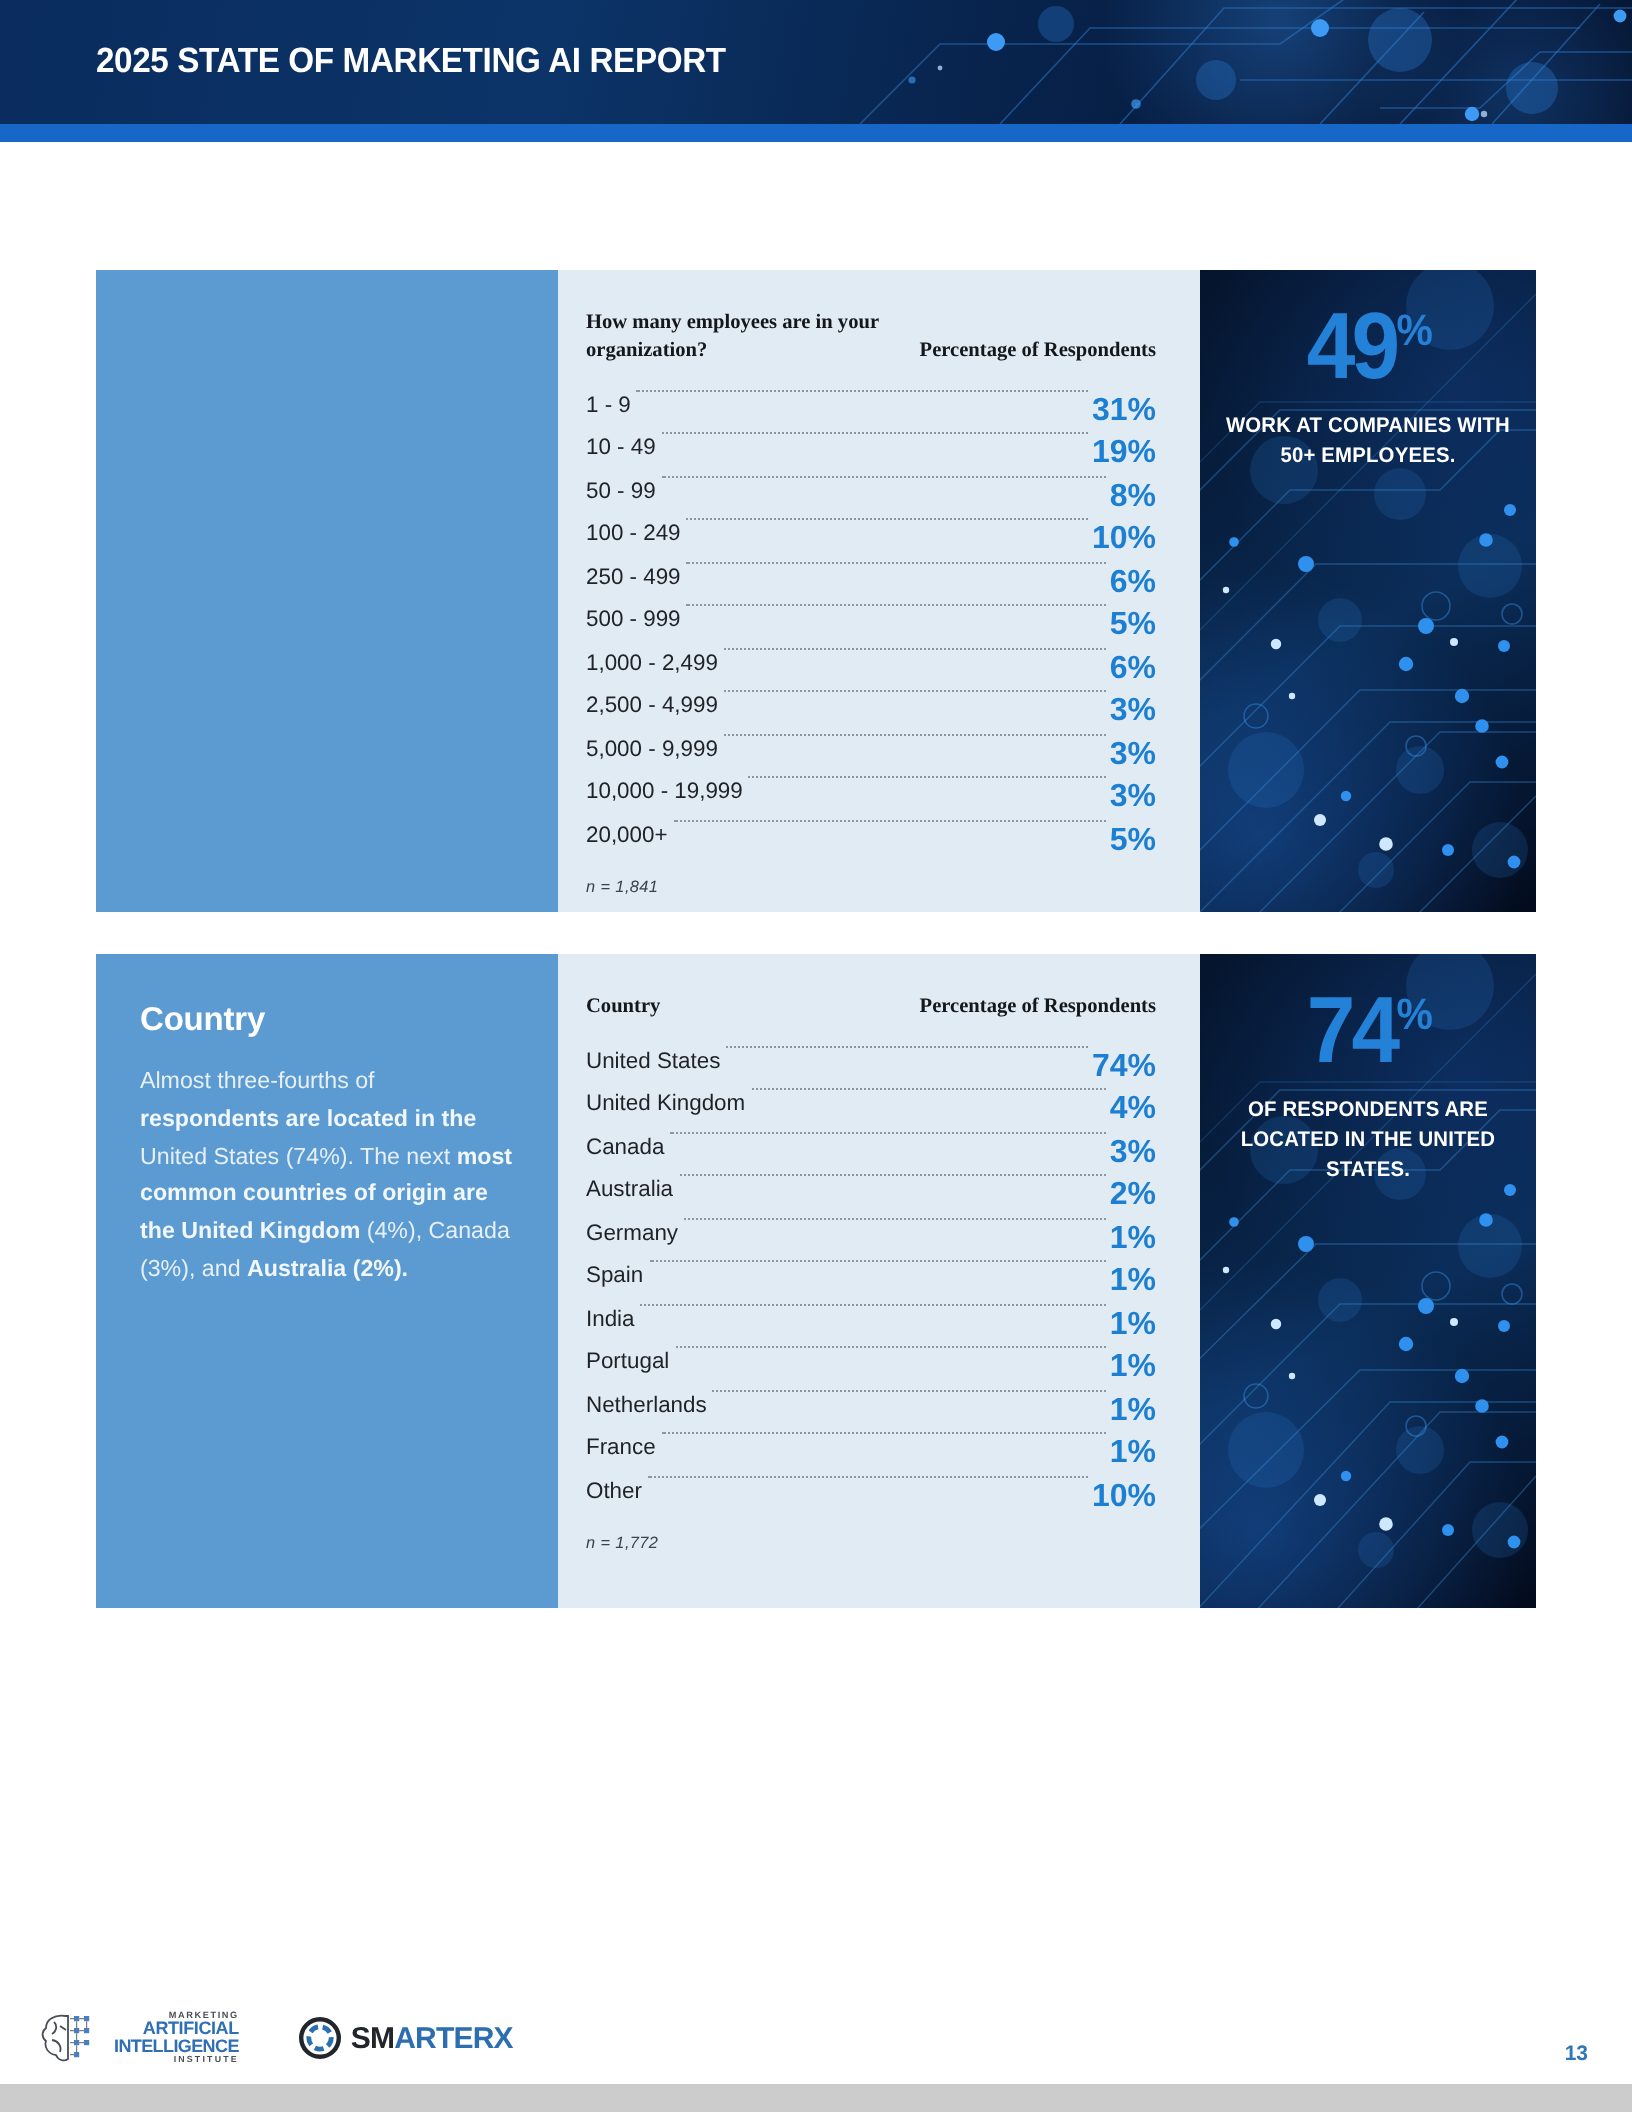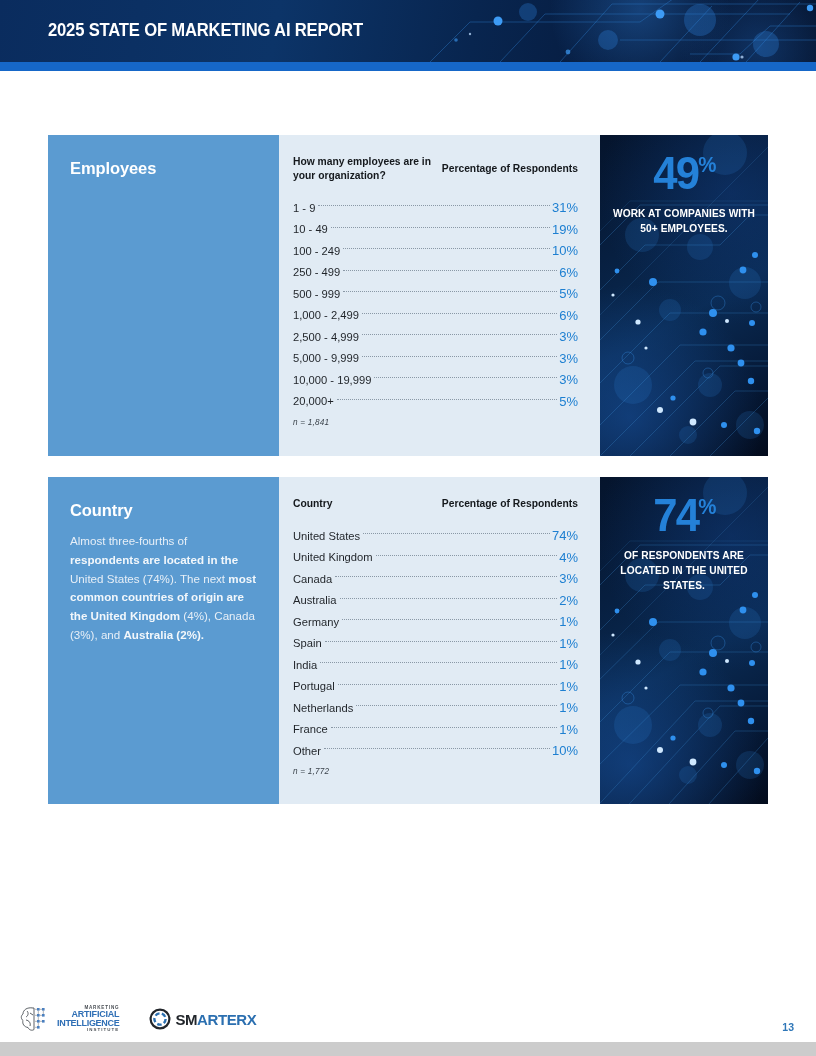--- a/index.html
+++ b/index.html
@@ -48,46 +48,47 @@
     color:#f2f7fb;
   }
   .card-blue p .lt { font-weight:normal; color:#e7eff7; }
 
   .card-table {
     background:#e1ebf4;
     padding:20px 22px 0 14px;
     position:relative;
   }
   .tbl-head {
-    display:flex; justify-content:space-between; align-items:center;
+    display:flex; justify-content:space-between; align-items:flex-end;
     margin-bottom:14px;
+    font-family:Liberation Serif, serif;
   }
   .tbl-head .q {
     font-size:10.3px; font-weight:bold; color:#14181c; line-height:1.35;
     max-width:165px;
   }
   .tbl-head .pct {
     font-size:10.3px; font-weight:bold; color:#14181c; line-height:1.35;
     text-align:right; white-space:nowrap;
   }
   .rows { }
   .row {
-    display:flex; align-items:center;
+    display:flex; align-items:flex-start;
     font-size:11.2px; color:#1f2328;
     height:21.5px;
   }
   .row .lbl { white-space:nowrap; }
   .row .dots {
     flex:1 1 auto; margin:0 2px 0 3px;
     border-bottom:1.4px dotted #8a98a6;
     position:relative; top:-2px;
     min-width:8px;
   }
   .row .val {
-    color:#1d7fd1; font-weight:normal; font-size:13px; white-space:nowrap;
+    color:#1d7fd1; font-weight:bold; font-size:16px; white-space:nowrap;
   }
   .nnote {
     font-size:8.2px; font-style:italic; color:#3a424a;
     margin-top:6px; letter-spacing:0.2px;
   }
 
   
   .card-dark {
     position:relative; overflow:hidden;
     background:
@@ -170,38 +171,42 @@
         </g>
       </svg>
     </div>
     <div class="header-title">2025 STATE OF MARKETING AI REPORT</div>
   </div>
   <div class="header-rule"></div>
 
   <div class="card" style="left:48px; top:135px; width:720px; height:321px;">
 
     <div class="card-blue" style="width:231px;">
-      <h2>Employees</h2>
     </div>
 
     <div class="card-table" style="width:321px;">
       <div class="tbl-head">
         <div class="q">How many employees are in your organization?</div>
         <div class="pct">Percentage of Respondents</div>
       </div>
       <div class="rows">
         <div class="row">
             <span class="lbl">1 - 9</span>
             <span class="dots"></span>
             <span class="val">31%</span>
           </div>
         <div class="row">
             <span class="lbl">10 - 49</span>
             <span class="dots"></span>
             <span class="val">19%</span>
+          </div>
+        <div class="row">
+            <span class="lbl">50 - 99</span>
+            <span class="dots"></span>
+            <span class="val">8%</span>
           </div>
         <div class="row">
             <span class="lbl">100 - 249</span>
             <span class="dots"></span>
             <span class="val">10%</span>
           </div>
         <div class="row">
             <span class="lbl">250 - 499</span>
             <span class="dots"></span>
             <span class="val">6%</span>

